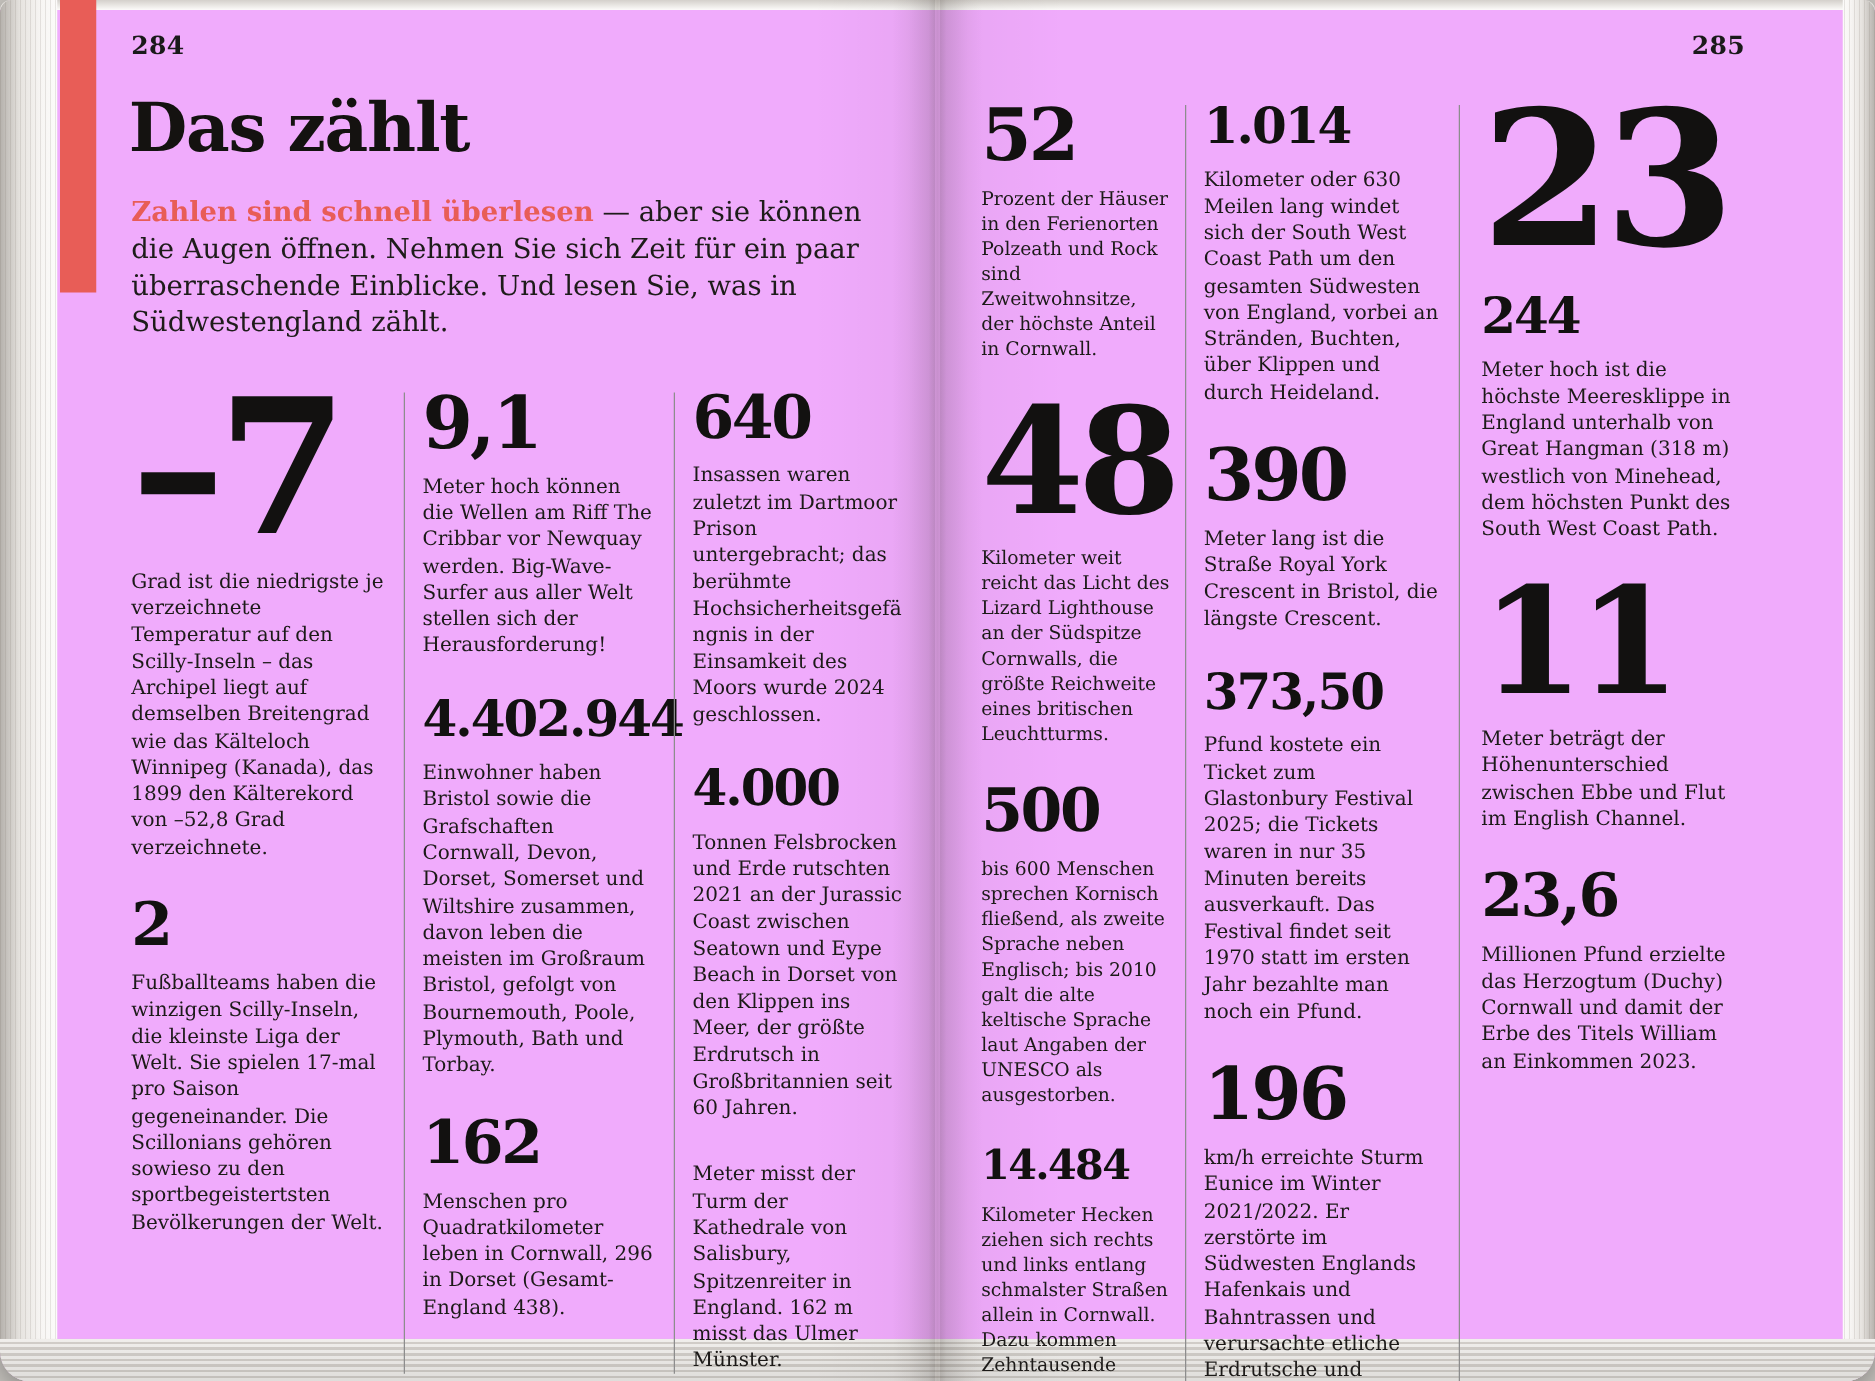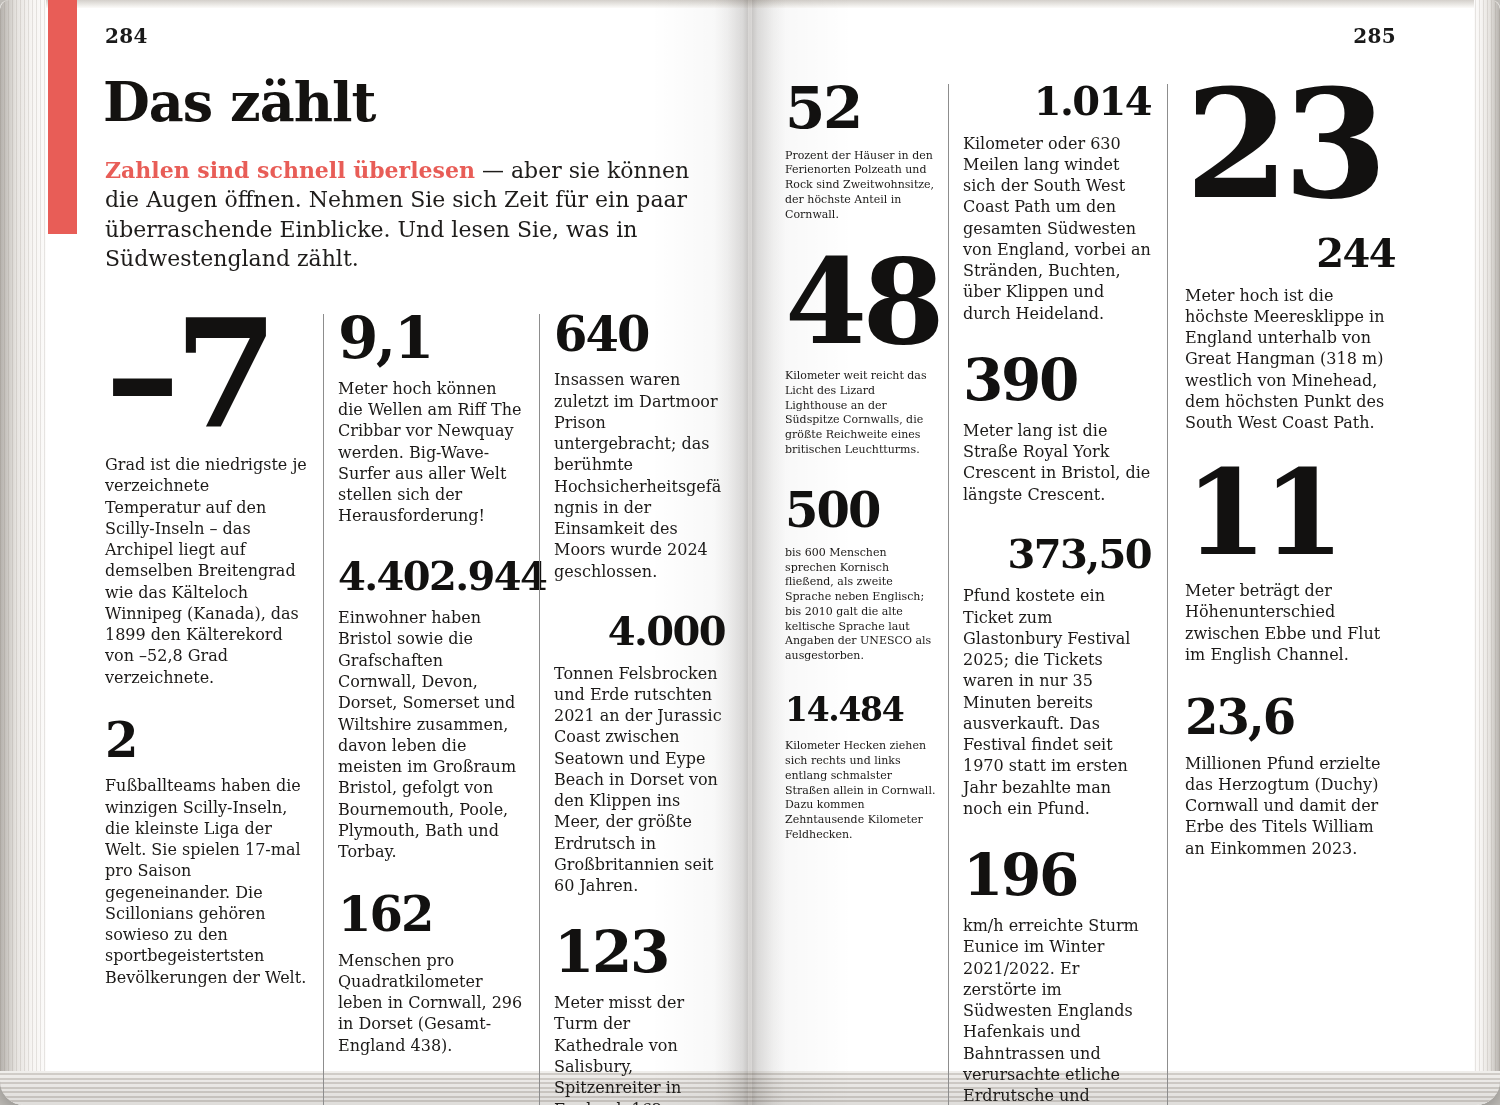--- a/index.html
+++ b/index.html
@@ -8,21 +8,21 @@
   body {
     width:1500px; height:1105px; overflow:hidden; position:relative;
     background:#c9c6c1;
     font-family:"DejaVu Serif","Liberation Serif",serif;
     color:var(--ink);
   }
 
   
   .book {
     position:absolute; inset:0;
-    background:#ffffff;
+    background:#f0abfc;
     border-radius:10px 10px 24px 24px;
     box-shadow:0 6px 24px rgba(0,0,0,0.35);
     padding-left:23px;
   }
   .edge-top {
     position:absolute; top:0; left:0; right:0; height:8px;
     background:linear-gradient(to bottom,#d4d0cb,#fcfbf9);
     border-radius:10px 10px 0 0;
   }
   .edge-left {
@@ -100,28 +100,28 @@
   .stat:last-child { margin-bottom:0; }
 
   .stat-number {
     font-weight:bold; color:#121110; letter-spacing:-0.04em;
     line-height:0.84; margin:0 0 15px 0; white-space:nowrap;
   }
   .size-xxl { font-size:150px; line-height:0.80; margin-bottom:20px; }
   .size-xl  { font-size:118px; line-height:0.82; margin-bottom:18px; }
   .size-lg  { font-size:48px;  }
   .size-md  { font-size:58px;  }
-  .size-sm  { font-size:40px;text-align:right;  }
+  .size-sm  { font-size:40px;  }
   .size-xs  { font-size:33px;  }
 
   .stat-text {
     margin:0; font-size:16px; line-height:1.33; color:#1c1a18;
     hyphens:auto; overflow-wrap:break-word;
   }
-  .narrow .stat-text { font-size:11px; line-height:1.34;margin-top:16px; }
+  .narrow .stat-text { font-size:15px; line-height:1.34;margin-top:16px; }
 </style>
 </head>
 <body>
 
 <div class="book">
 
   <div class="page page-left">
     <div class="accent-bar"></div>
     <div class="pagenum pagenum-left">284</div>
     <h1 class="title">Das zählt</h1>
@@ -154,21 +154,20 @@
       <div class="col col-l3 ruled">
           <div class="stat">
             <div class="stat-number size-lg">640</div>
             <p class="stat-text">Insassen waren zuletzt im Dartmoor Prison untergebracht; das berühmte Hochsicherheitsgefängnis in der Einsamkeit des Moors wurde 2024 geschlossen.</p>
           </div>
           <div class="stat">
             <div class="stat-number size-sm">4.000</div>
             <p class="stat-text">Tonnen Felsbrocken und Erde rutschten 2021 an der Jurassic Coast zwischen Seatown und Eype Beach in Dorset von den Klippen ins Meer, der größte Erdrutsch in Großbritannien seit 60 Jahren.</p>
           </div>
           <div class="stat">
-            <div class="stat-number size-md">123</div>
             <p class="stat-text">Meter misst der Turm der Kathedrale von Salisbury, Spitzenreiter in England. 162 m misst das Ulmer Münster.</p>
           </div>
         </div>
     </div>
   </div>
 
   <div class="page page-right">
     <div class="pagenum pagenum-right">285</div>
     <div class="stats-row stats-right">
       <div class="col col-r1 narrow">

